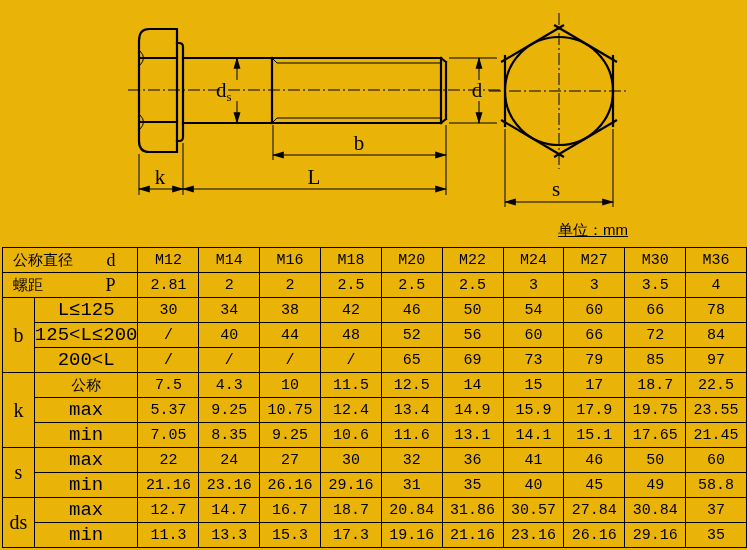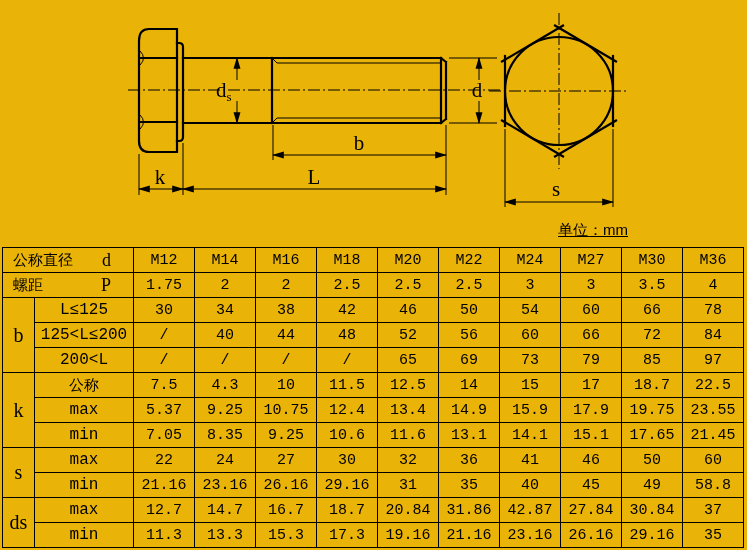--- a/index.html
+++ b/index.html
@@ -17,21 +17,21 @@
   .unit{position:absolute;top:221px;left:558px;font-size:15px;
         font-family:Liberation Sans, sans-serif;text-decoration:underline;white-space:nowrap;}
   
   .spec{position:absolute;top:247px;left:2px;border-collapse:collapse;table-layout:fixed;}
   .spec td{border:1px solid #000;height:24px;padding:0;text-align:center;
            vertical-align:middle;overflow:hidden;white-space:nowrap;}
   .mono{font-family:"Liberation Mono",monospace;font-size:15px;}
   .cn{font-family:"Liberation Sans",sans-serif;font-size:15px;}
   .sym{font-family:"Liberation Serif",serif;font-size:18px;}
   .grp{font-family:"Liberation Serif",serif;font-size:20px;}
-  .sub.mono{font-size:16px;}
+  .sub.mono{font-size:19px;}
   .lblflex{display:flex;justify-content:space-between;align-items:center;
            padding:0 22px 0 10px;}
 </style>
 </head>
 <body>
 
 <div class="page">
 
   <svg class="drawing" width="747" height="245" viewBox="0 0 747 245">
     <defs>
@@ -160,21 +160,21 @@
           <td class="mono">M30</td>
           <td class="mono">M36</td>
         </tr>
         <tr>
           <td colspan="2">
             <div class="lblflex">
               <span class="cn">螺距</span>
               <span class="sym">P</span>
             </div>
           </td>
-          <td class="mono">1.75</td>
+          <td class="mono">2.81</td>
           <td class="mono">2</td>
           <td class="mono">2</td>
           <td class="mono">2.5</td>
           <td class="mono">2.5</td>
           <td class="mono">2.5</td>
           <td class="mono">3</td>
           <td class="mono">3</td>
           <td class="mono">3.5</td>
           <td class="mono">4</td>
         </tr>
@@ -287,21 +287,21 @@
         </tr>
         <tr>
           <td class="grp" rowspan="2">ds</td>
           <td class="mono sub">max</td>
           <td class="mono">12.7</td>
           <td class="mono">14.7</td>
           <td class="mono">16.7</td>
           <td class="mono">18.7</td>
           <td class="mono">20.84</td>
           <td class="mono">31.86</td>
-          <td class="mono">42.87</td>
+          <td class="mono">30.57</td>
           <td class="mono">27.84</td>
           <td class="mono">30.84</td>
           <td class="mono">37</td>
         </tr>
         <tr>
           <td class="mono sub">min</td>
           <td class="mono">11.3</td>
           <td class="mono">13.3</td>
           <td class="mono">15.3</td>
           <td class="mono">17.3</td>

